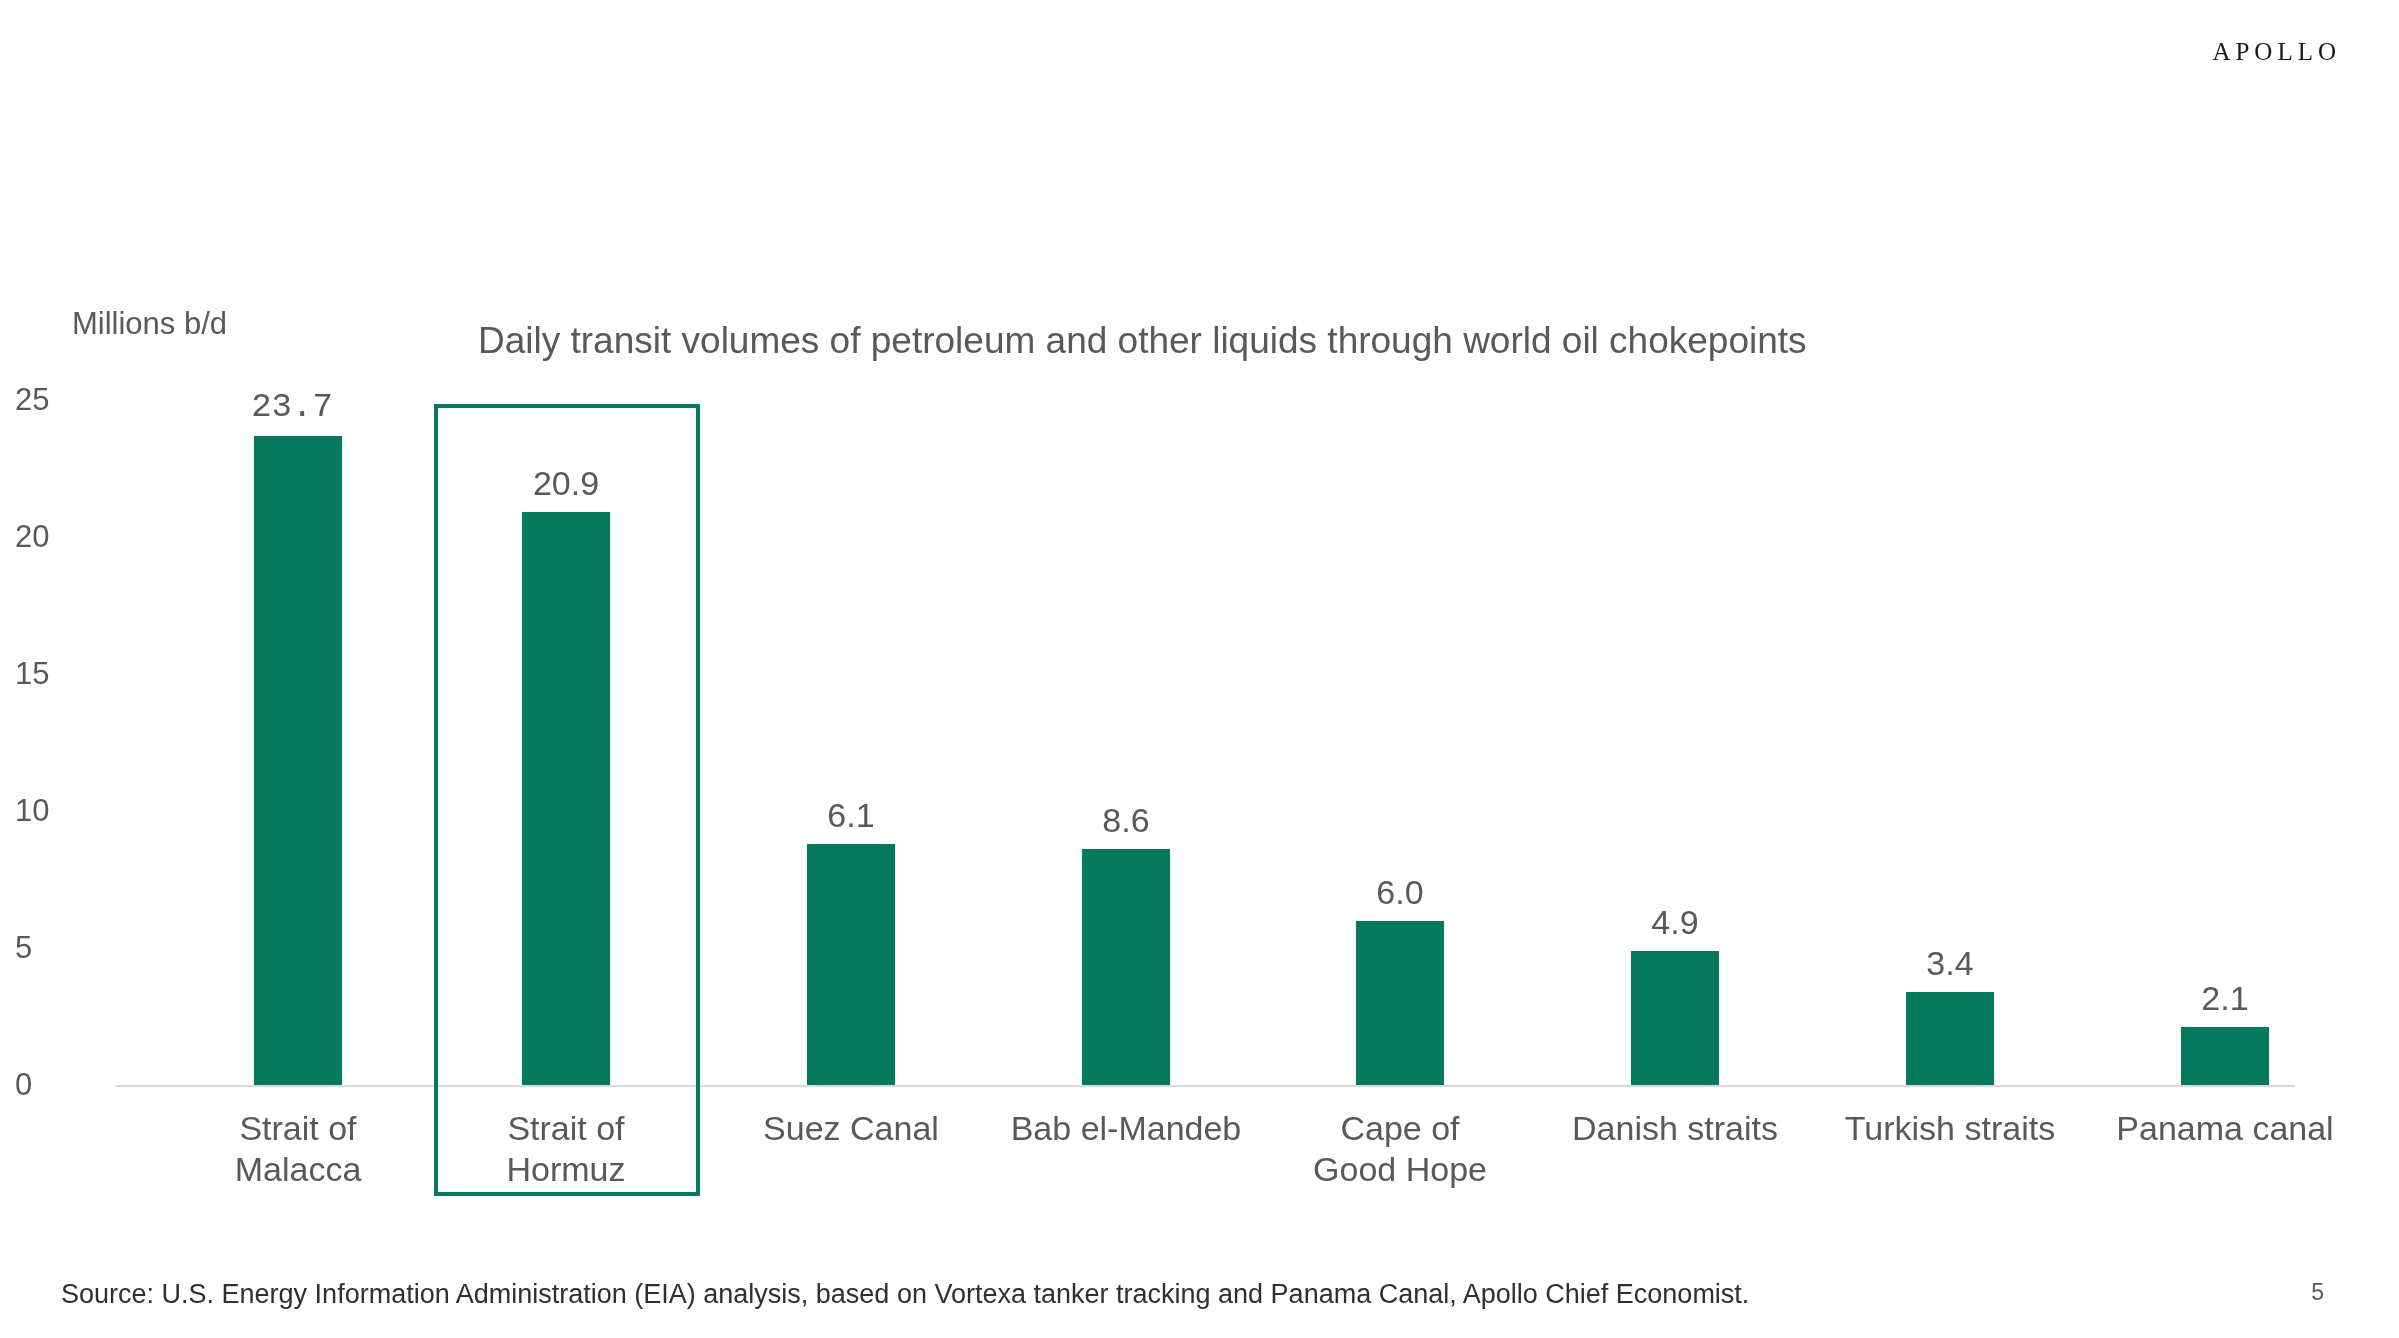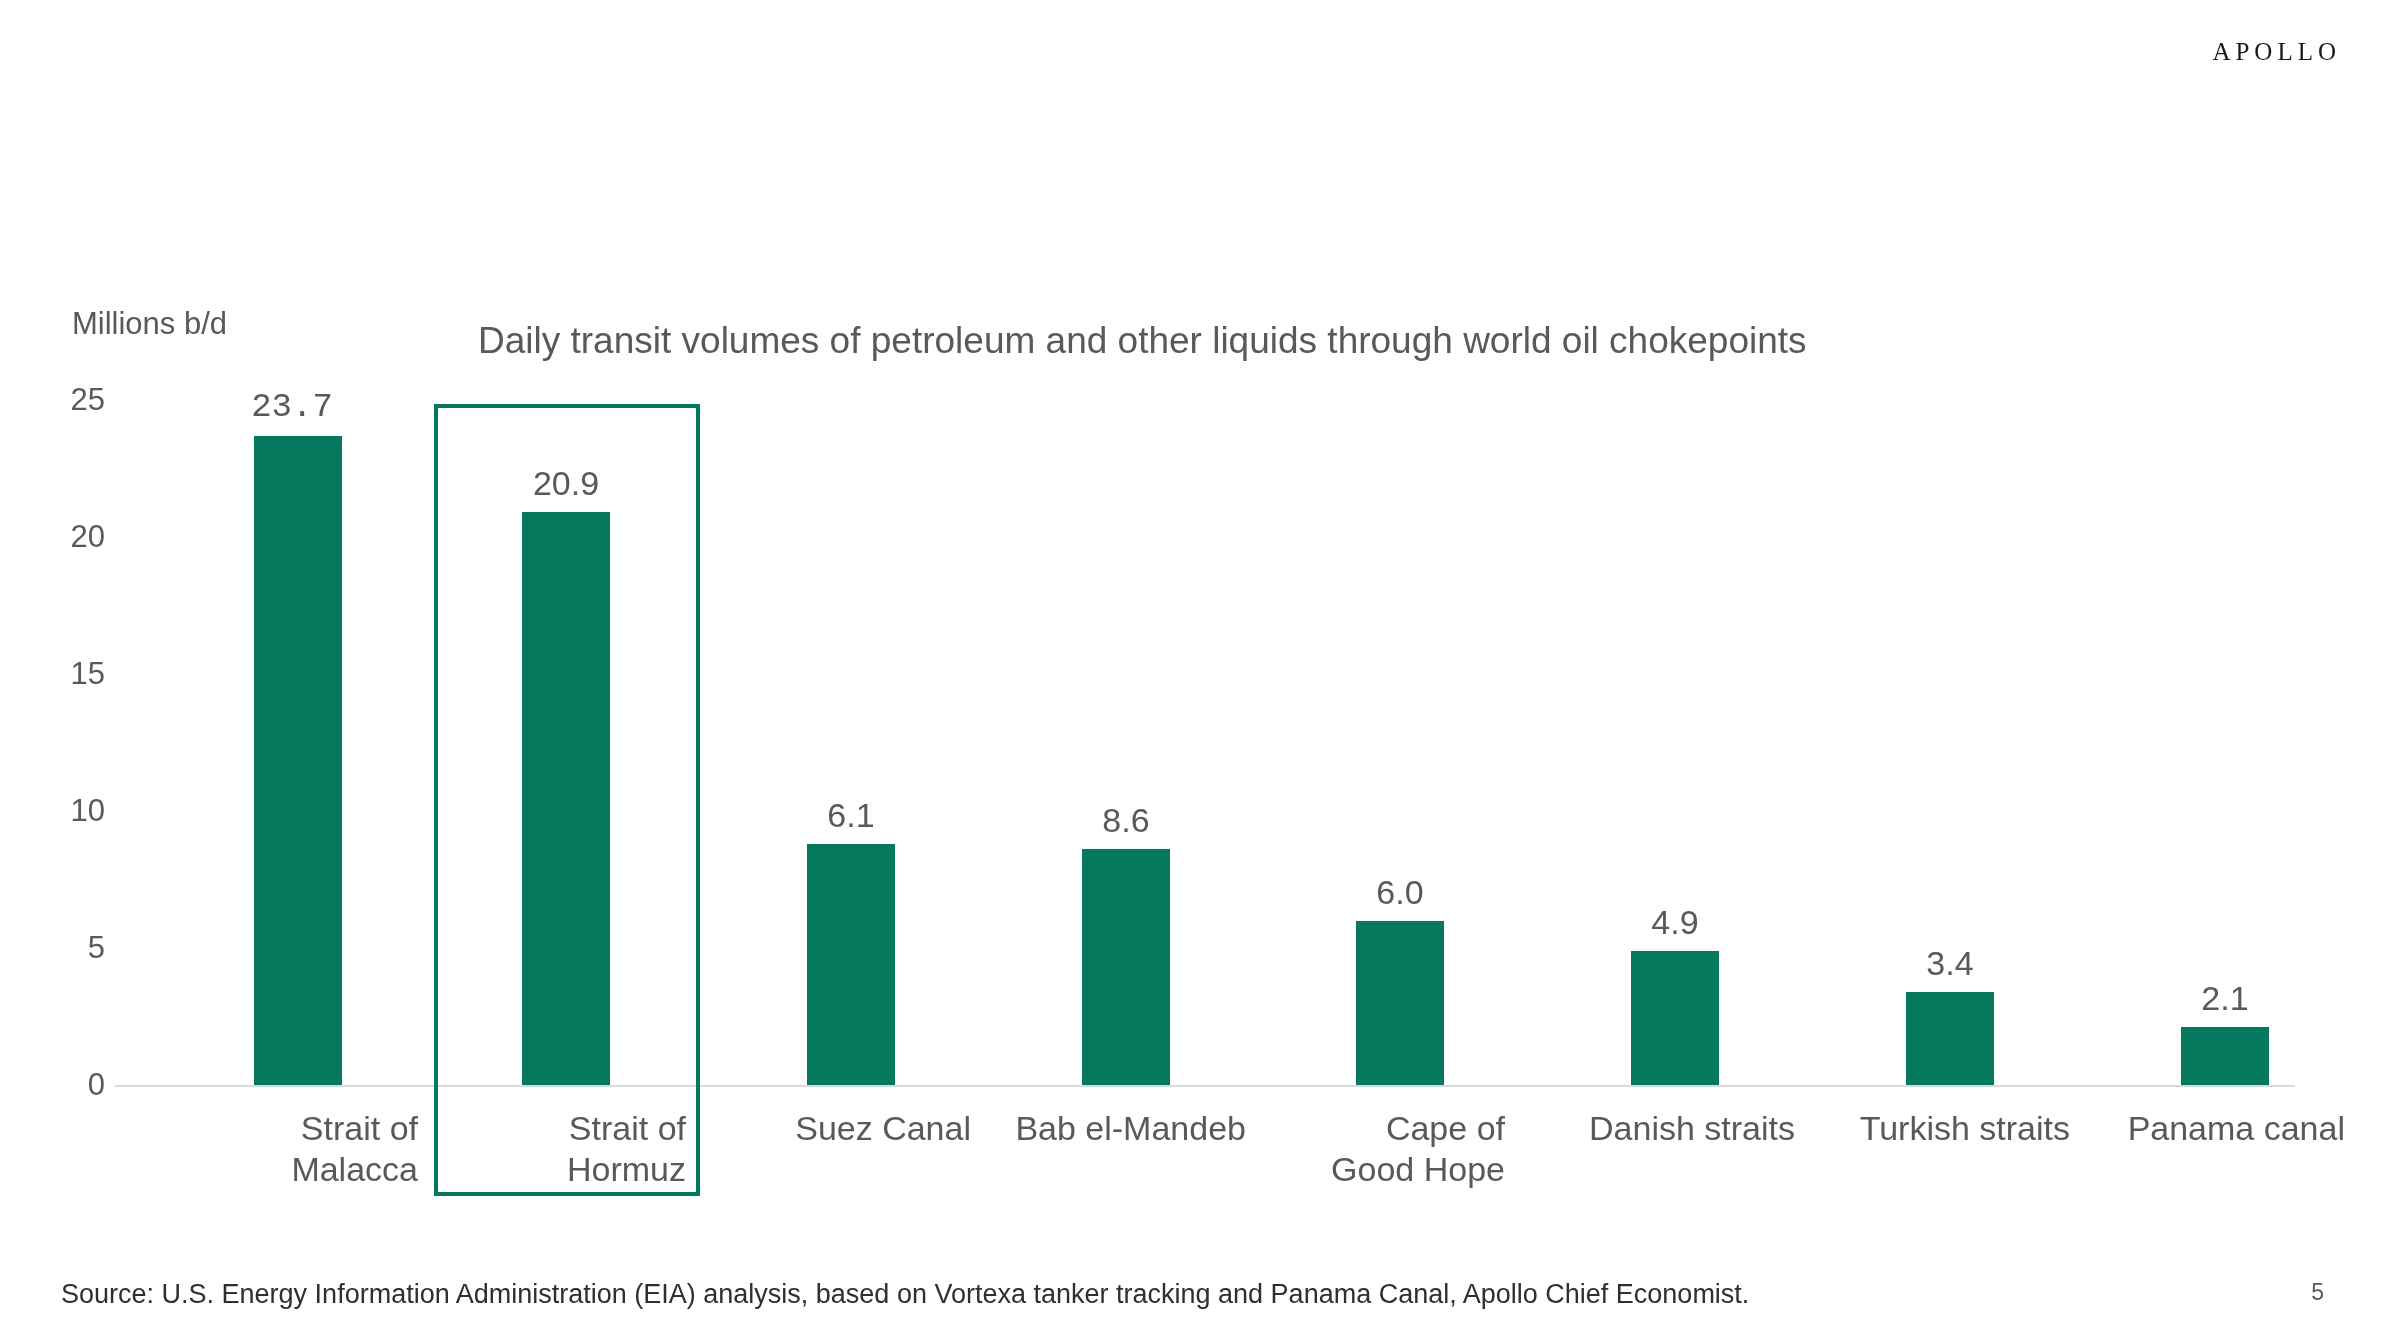--- a/index.html
+++ b/index.html
@@ -71,21 +71,20 @@
   .plot {
     position: absolute;
     left: 0;
     top: 0;
     width: 2399px;
     height: 1338px;
   }
   .y-tick {
     position: absolute;
     width: 90px;
-    text-align: right;
     font-size: 31px;
     color: #595959;
     transform: translateY(-50%);
   }
   .baseline {
     position: absolute;
     left: 115px;
     top: 1085px;
     width: 2180px;
     height: 2px;
@@ -103,21 +102,21 @@
     color: #595959;
     text-align: center;
     transform: translateX(-50%);
     white-space: nowrap;
   }
   .cat-label {
     position: absolute;
     top: 1108px;
     font-size: 34px;
     color: #595959;
-    text-align: right;
+    text-align: center;
     transform: translateX(-50%);
     line-height: 1.22;
     width: 240px;
   }
 
   .highlight-box {
     position: absolute;
     left: 434px;
     top: 404px;
     width: 266px;

